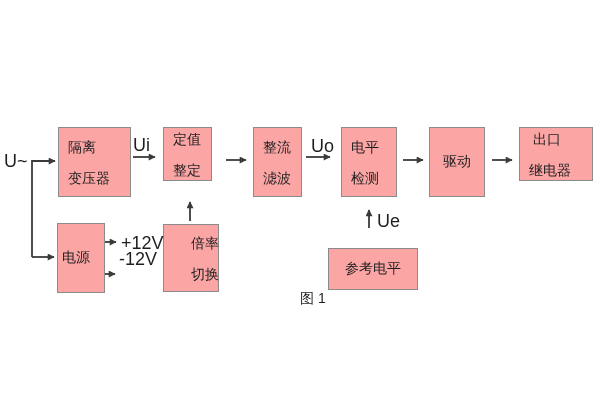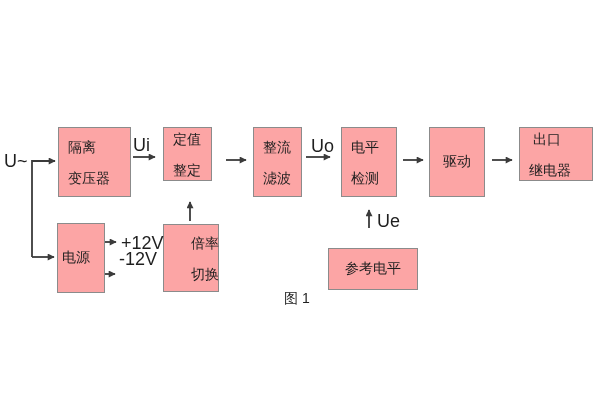--- a/index.html
+++ b/index.html
@@ -122,15 +122,15 @@
   <span class="sig" style="left:133px;top:138px">Ui</span>
 
   <span class="sig" style="left:311px;top:139px">Uo</span>
 
   <span class="sig" style="left:377px;top:214px">Ue</span>
 
   <span class="sig" style="left:121px;top:236px">+12V</span>
 
   <span class="sig" style="left:119px;top:252px">-12V</span>
 
-  <span class="caption" style="left:284px;top:291px">图 1</span>
+  <span class="caption" style="left:300px;top:291px">图 1</span>
 
 </div>
 
 </body></html>

